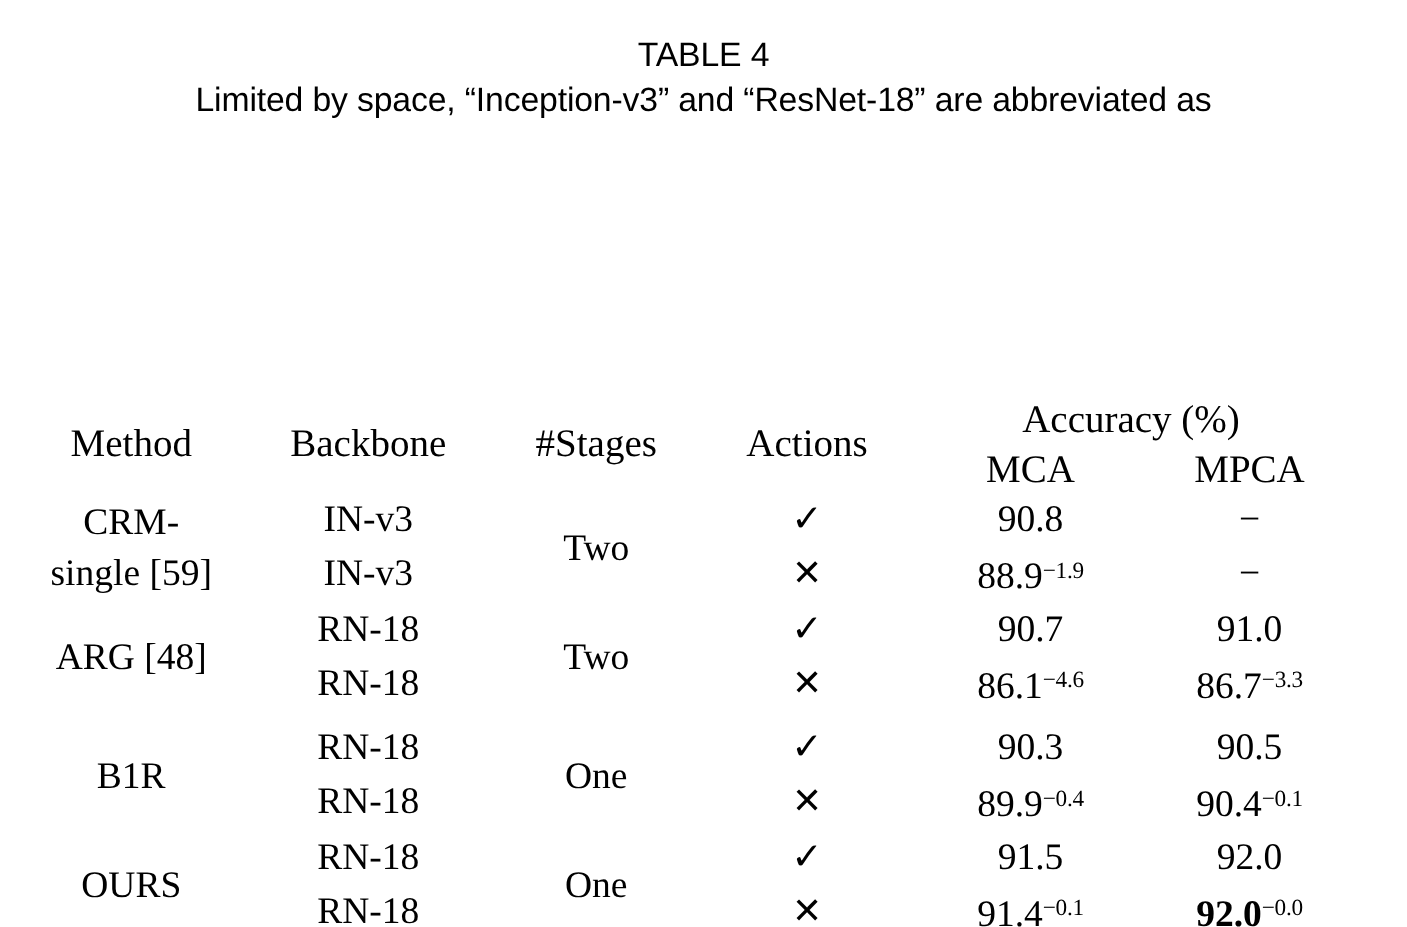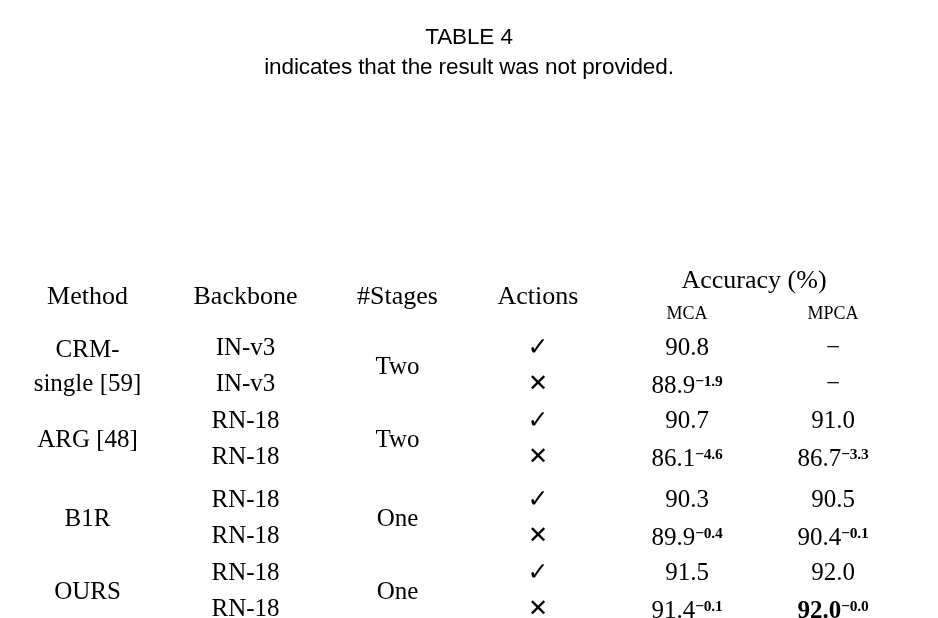--- a/index.html
+++ b/index.html
@@ -77,21 +77,21 @@
     font-size: 26px;
     height: 66px;
     line-height: 30px;
   }
   .hd-acc-group {
     font-size: 26px;
     height: 33px;
     line-height: 30px;
   }
   .hd-sub {
-    font-size: 18px;
+    font-size: 26px;
     height: 33px;
     line-height: 30px;
     text-align: left;
     padding-left: 12px !important;
   }
 
   
   .cell {
     font-size: 25px;
     height: 35px;
@@ -107,33 +107,33 @@
     line-height: 34px;
     text-align: left;
     padding-left: 12px !important;
   }
   .bold { font-weight: bold; }
   .mark { font-size: 24px; }
   .mark-check { font-size: 25px; }
   sup {
     font-size: 0.62em;
     vertical-align: 0.46em;
-    font-weight: bold;
+    font-weight: normal;
     letter-spacing: -0.2px;
   }
   .dash { font-size: 25px; }
 </style>
 </head>
 <body>
 
 <div id="page">
 
   <div id="caption">
     <span class="cap-line">TABLE 4</span>
-    <span class="cap-line">indicates that the result was not provided.</span>
+    <span class="cap-line">Limited by space, “Inception-v3” and “ResNet-18” are abbreviated as</span>
   </div>
 
   <div id="table-wrap">
 
     <table class="tbl block-one">
       <colgroup>
         <col class="c-method">
           <col class="c-backbone">
           <col class="c-stages">
         <col class="c-actions">

